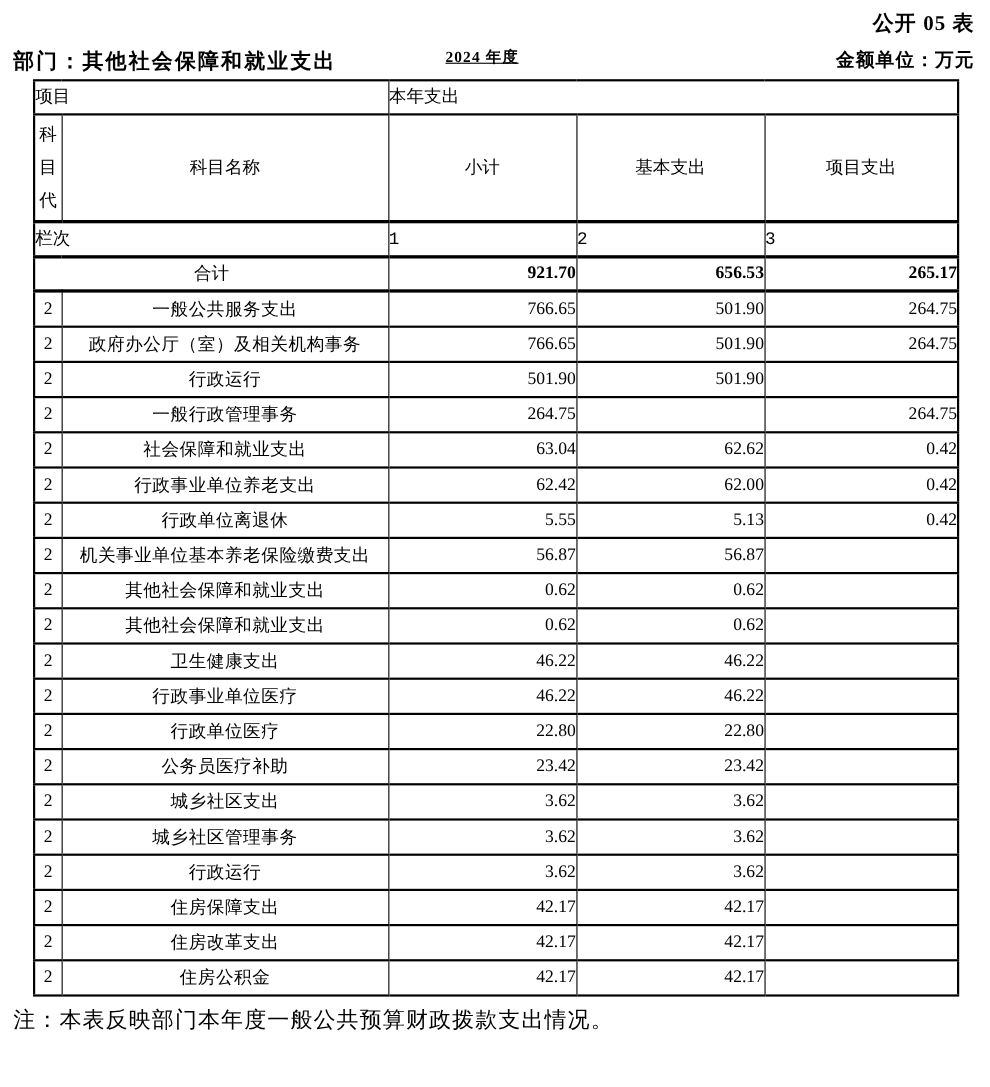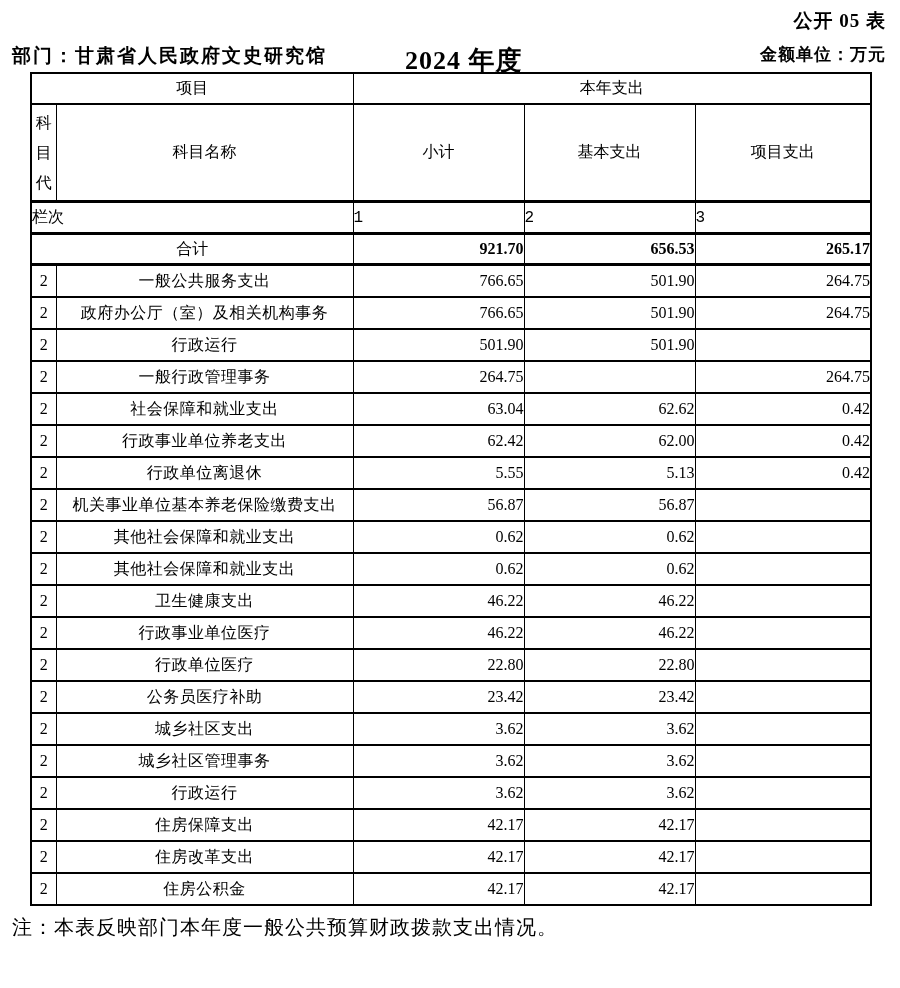--- a/index.html
+++ b/index.html
@@ -11,40 +11,40 @@
     position: relative;
     overflow: hidden;
   }
   .doc-header { position: relative; height: 68px; padding-left: 40px; }
   .hline1 {
     position: absolute; top: 8px; right: 14px;
     font-size: 19px; font-weight: bold; letter-spacing: 1px;
   }
   .hline2 { position: absolute; top: 43px; left: 0; right: 0; height: 24px; }
   .dept   { position: absolute; left: 12px;  font-size: 19px; font-weight: bold; letter-spacing: 2px; }
-  .year   { position: absolute; left: 405px; font-size: 26px; font-weight: bold; letter-spacing: 1px; }
+  .year   { position: absolute; left: 405px; font-size: 14px; font-weight: bold; letter-spacing: 1px; text-decoration: underline; }
   .unit   { position: absolute; right: 14px; font-size: 17px; font-weight: bold; letter-spacing: 1px; }
 
   table.budget {
     margin: 4px 0 0 30px;
     width: 840px;
     border-collapse: collapse;
     table-layout: fixed;
     border: 2px solid #000;
   }
   table.budget td {
     border: 1px solid #000;
     border-top-width: 2px;
     border-bottom-width: 2px;
     font-size: 16px;
     vertical-align: middle;
     padding: 0;
     overflow: hidden;
   }
-  tr.hrow1 td { height: 29px; border-bottom-width: 1px; text-align: center; }
+  tr.hrow1 td { height: 29px; border-bottom-width: 1px; text-align: left; }
   tr.hrow2 td { height: 95px; border-bottom-width: 3px; text-align: center; }
   tr.hrow3 td { height: 29px; text-align: left; font-family: Liberation Mono, monospace; }
   tr.total-row td { height: 28px; border-top-width: 3px; border-bottom-width: 3px; }
   tr.total-row td.label-cell { text-align: center; }
   tr.total-row td.num { font-weight: bold; }
   tbody.data tr td { height: 30px; }
   td.vcode {
     white-space: pre-line;
     line-height: 30px;
     text-align: center;
@@ -59,21 +59,21 @@
     font-weight: normal;
     letter-spacing: 1px;
   }
 </style>
 </head>
 <body>
 
 <div class="doc-header">
   <div class="hline1">公开 05 表</div>
   <div class="hline2">
-    <span class="dept">部门：甘肃省人民政府文史研究馆</span>
+    <span class="dept">部门：其他社会保障和就业支出</span>
     <span class="year">2024 年度</span>
     <span class="unit">金额单位：万元</span>
   </div>
 </div>
 
 <table class="budget">
   <colgroup>
     <col style="width:25px">
     <col style="width:297px">
     <col style="width:171px">

